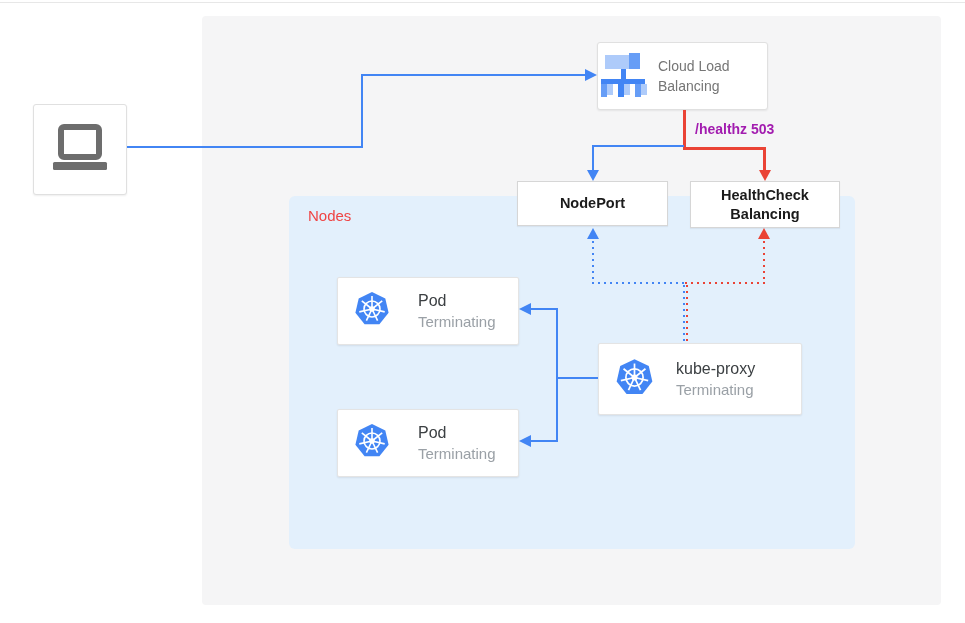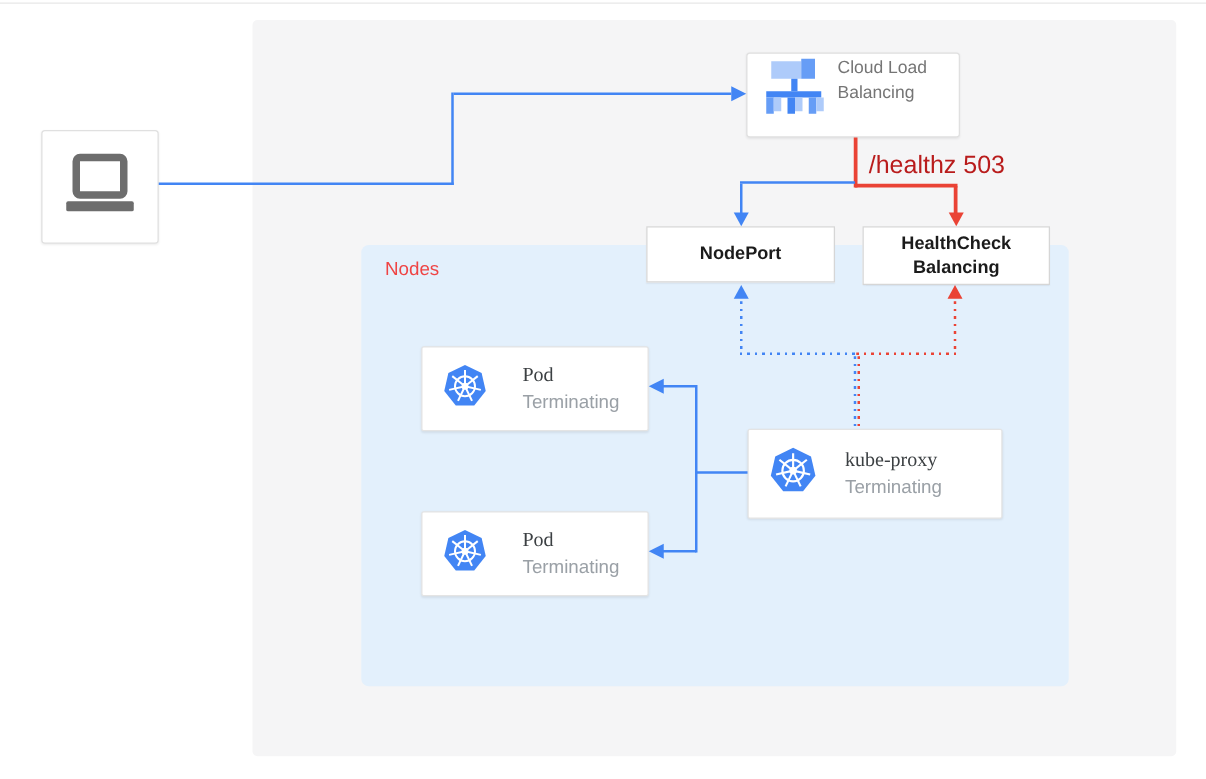--- a/index.html
+++ b/index.html
@@ -12,46 +12,46 @@
     background:#f5f5f6; border-radius:4px; }
   .nodes-group { position:absolute; left:289px; top:196px; width:566px; height:353px;
     background:#e3f0fc; border-radius:6px; }
   .nodes-label { position:absolute; left:308px; top:207px; font-size:15px; color:#ef4444; }
 
   .card { position:absolute; background:#fff; border:1px solid #e0e0e0; border-radius:3px;
     box-shadow:0 1px 2px rgba(0,0,0,0.07); }
   .client-card { left:33px; top:104px; width:94px; height:91px;
     display:flex; align-items:center; justify-content:center; }
   .clb-card { left:597px; top:42px; width:171px; height:68px;
-    display:flex; align-items:flex-start; gap:8px; padding-left:12px; }
+    display:flex; align-items:center; gap:8px; padding-left:0; }
   .clb-label { font-size:14px; line-height:20px; color:#757575; width:92px; }
 
   .port-box { position:absolute; background:#fff; border:1px solid #d6d6d6;
     display:flex; align-items:center; justify-content:center; text-align:center;
     font-size:14.5px; font-weight:bold; color:#1b1b1b; line-height:19px;
     box-shadow:0 1px 1px rgba(0,0,0,0.05); }
   .nodeport-box { left:517px; top:181px; width:151px; height:45px; }
   .hc-box { left:690px; top:181px; width:150px; height:47px; padding:0 18px; }
 
   .entity-card { position:absolute; width:182px; height:68px; background:#fff;
     border:1px solid #e4e4e4; border-radius:2px; box-shadow:0 1px 2px rgba(0,0,0,0.08);
     display:flex; align-items:center; }
   .pod1 { left:337px; top:277px; }
   .pod2 { left:337px; top:409px; }
   .kp-card { position:absolute; left:598px; top:343px; width:204px; height:72px;
     background:#fff; border:1px solid #e4e4e4; border-radius:2px;
     box-shadow:0 1px 2px rgba(0,0,0,0.08); display:flex; align-items:center; }
   .entity-icon { margin-left:14px; }
   .entity-text { margin-left:26px; }
   .kp-card .entity-text { margin-left:20px; }
-  .entity-title { font-size:16px; color:#3c4043;font-family:Liberation Serif, serif; }
+  .entity-title { font-size:16px; color:#3c4043; }
   .entity-sub { font-size:15px; color:#9aa0a6; margin-top:3px; }
 
-  .healthz { position:absolute; left:695px; top:121px; font-size:20px; font-weight:normal;
-    color:#b91c1c; }
+  .healthz { position:absolute; left:695px; top:121px; font-size:14px; font-weight:bold;
+    color:#a21caf; }
 
   .line { position:absolute; }
   .blue  { background:#4285f4; }
   .red   { background:#ea4335; }
   .dot-v-blue { width:2px; background-image:repeating-linear-gradient(to bottom,#4285f4 0 2px,transparent 2px 6px); }
   .dot-v-red  { width:2px; background-image:repeating-linear-gradient(to bottom,#ea4335 0 2px,transparent 2px 6px); }
   .dot-h-blue { height:2px; background-image:repeating-linear-gradient(to right,#4285f4 0 2px,transparent 2px 6px); }
   .dot-h-red  { height:2px; background-image:repeating-linear-gradient(to right,#ea4335 0 2px,transparent 2px 6px); }
 
   .arr { position:absolute; width:0; height:0; }

